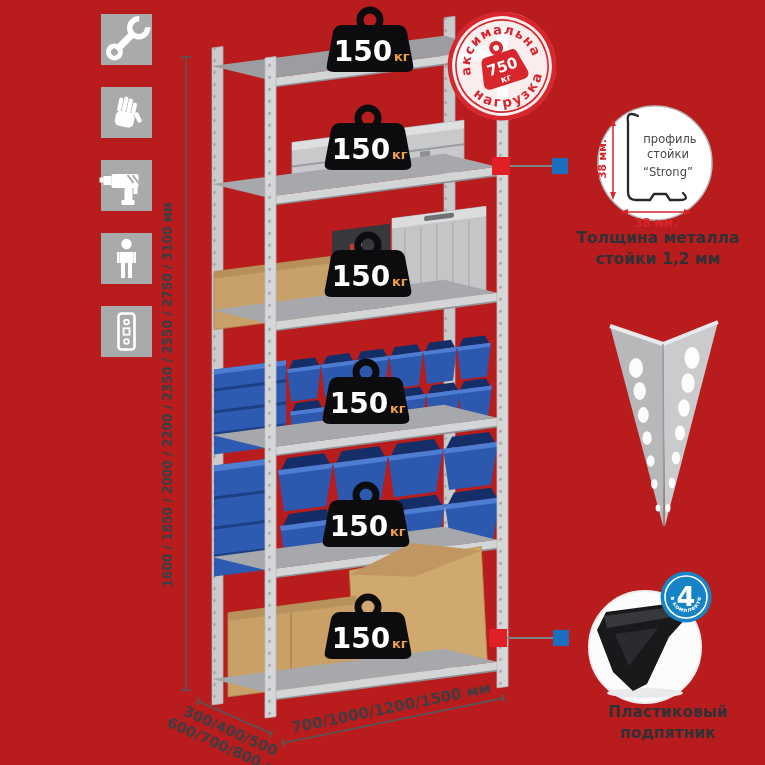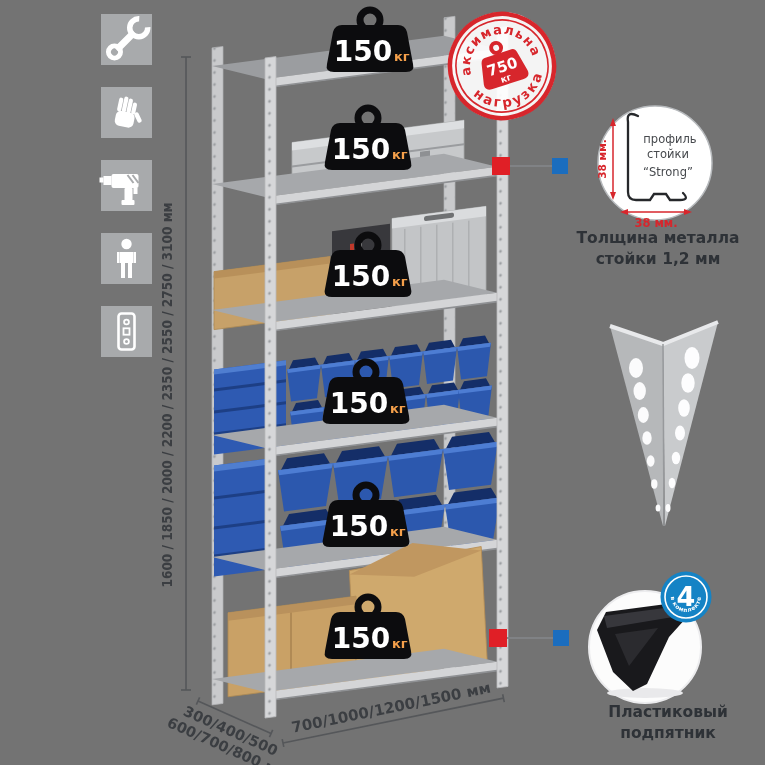--- a/index.html
+++ b/index.html
@@ -1,16 +1,16 @@
 <!DOCTYPE html>
 <html><head>
 <meta charset="utf-8">
 <style>
   html,body{margin:0;padding:0;background:#ffffff;}
-  .stage{position:relative;width:765px;height:765px;background:#737373;overflow:hidden;
+  .stage{position:relative;width:765px;height:765px;background:#b91c1c;overflow:hidden;
          font-family:"DejaVu Sans","Liberation Sans",sans-serif;}
   svg text{font-family:"DejaVu Sans","Liberation Sans",sans-serif;}
 </style>
 </head>
 <body>
 
 <div class="stage">
 <svg width="765" height="765" viewBox="0 0 765 765">
   <defs>
     <pattern id="perf" width="11" height="12" patternUnits="userSpaceOnUse">

